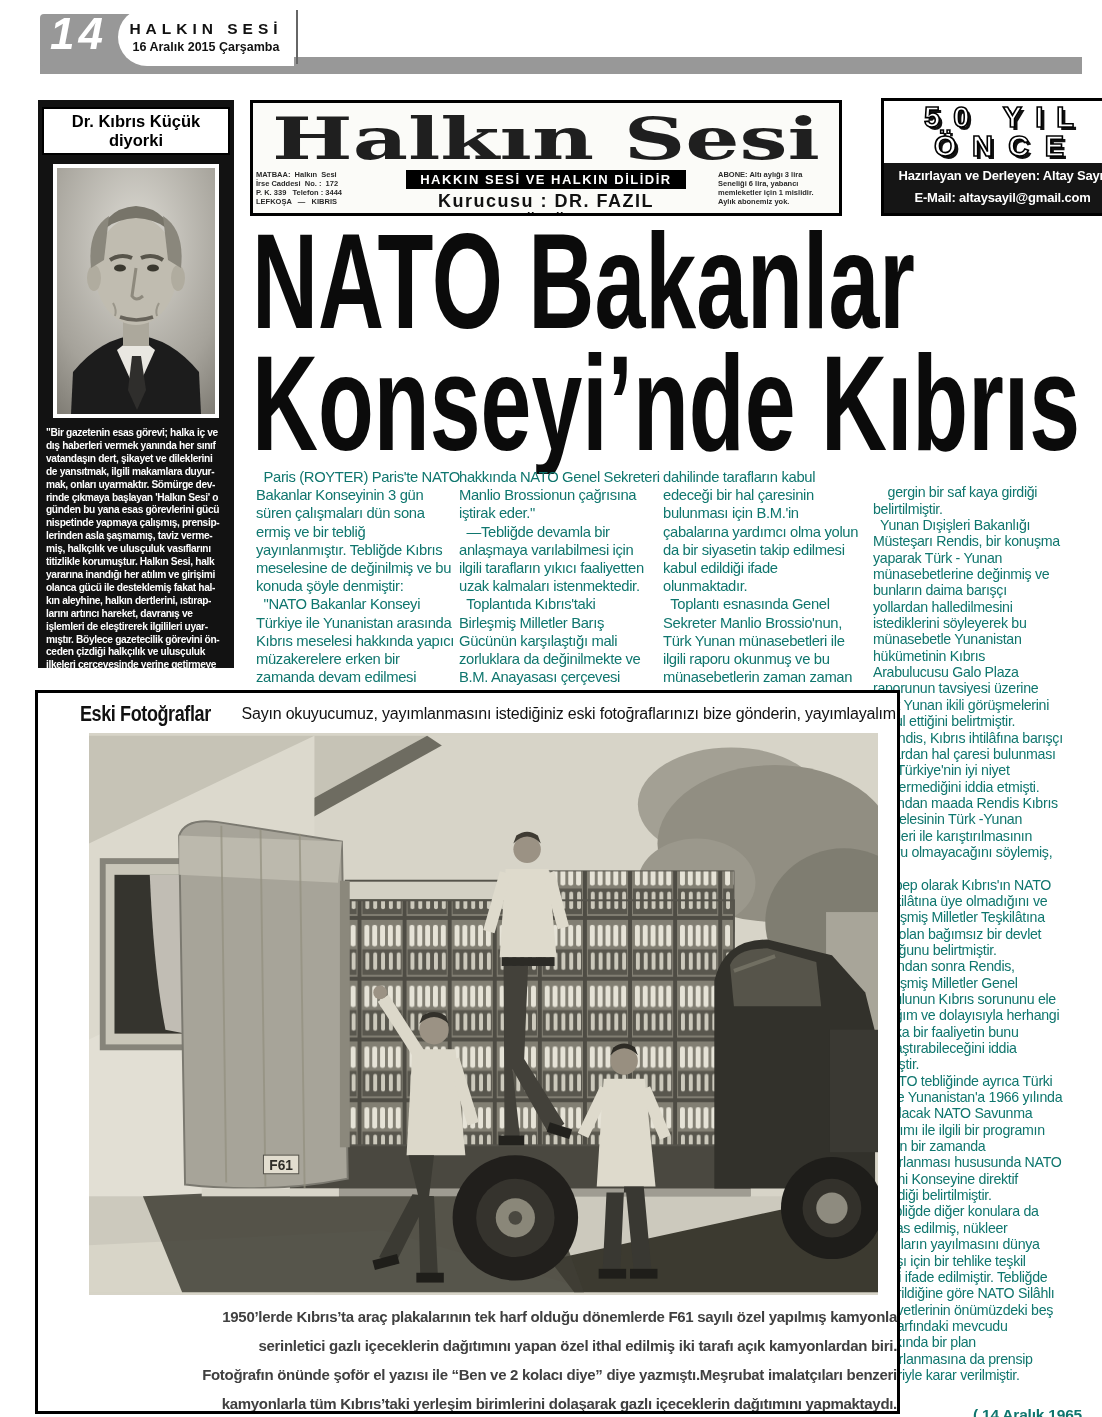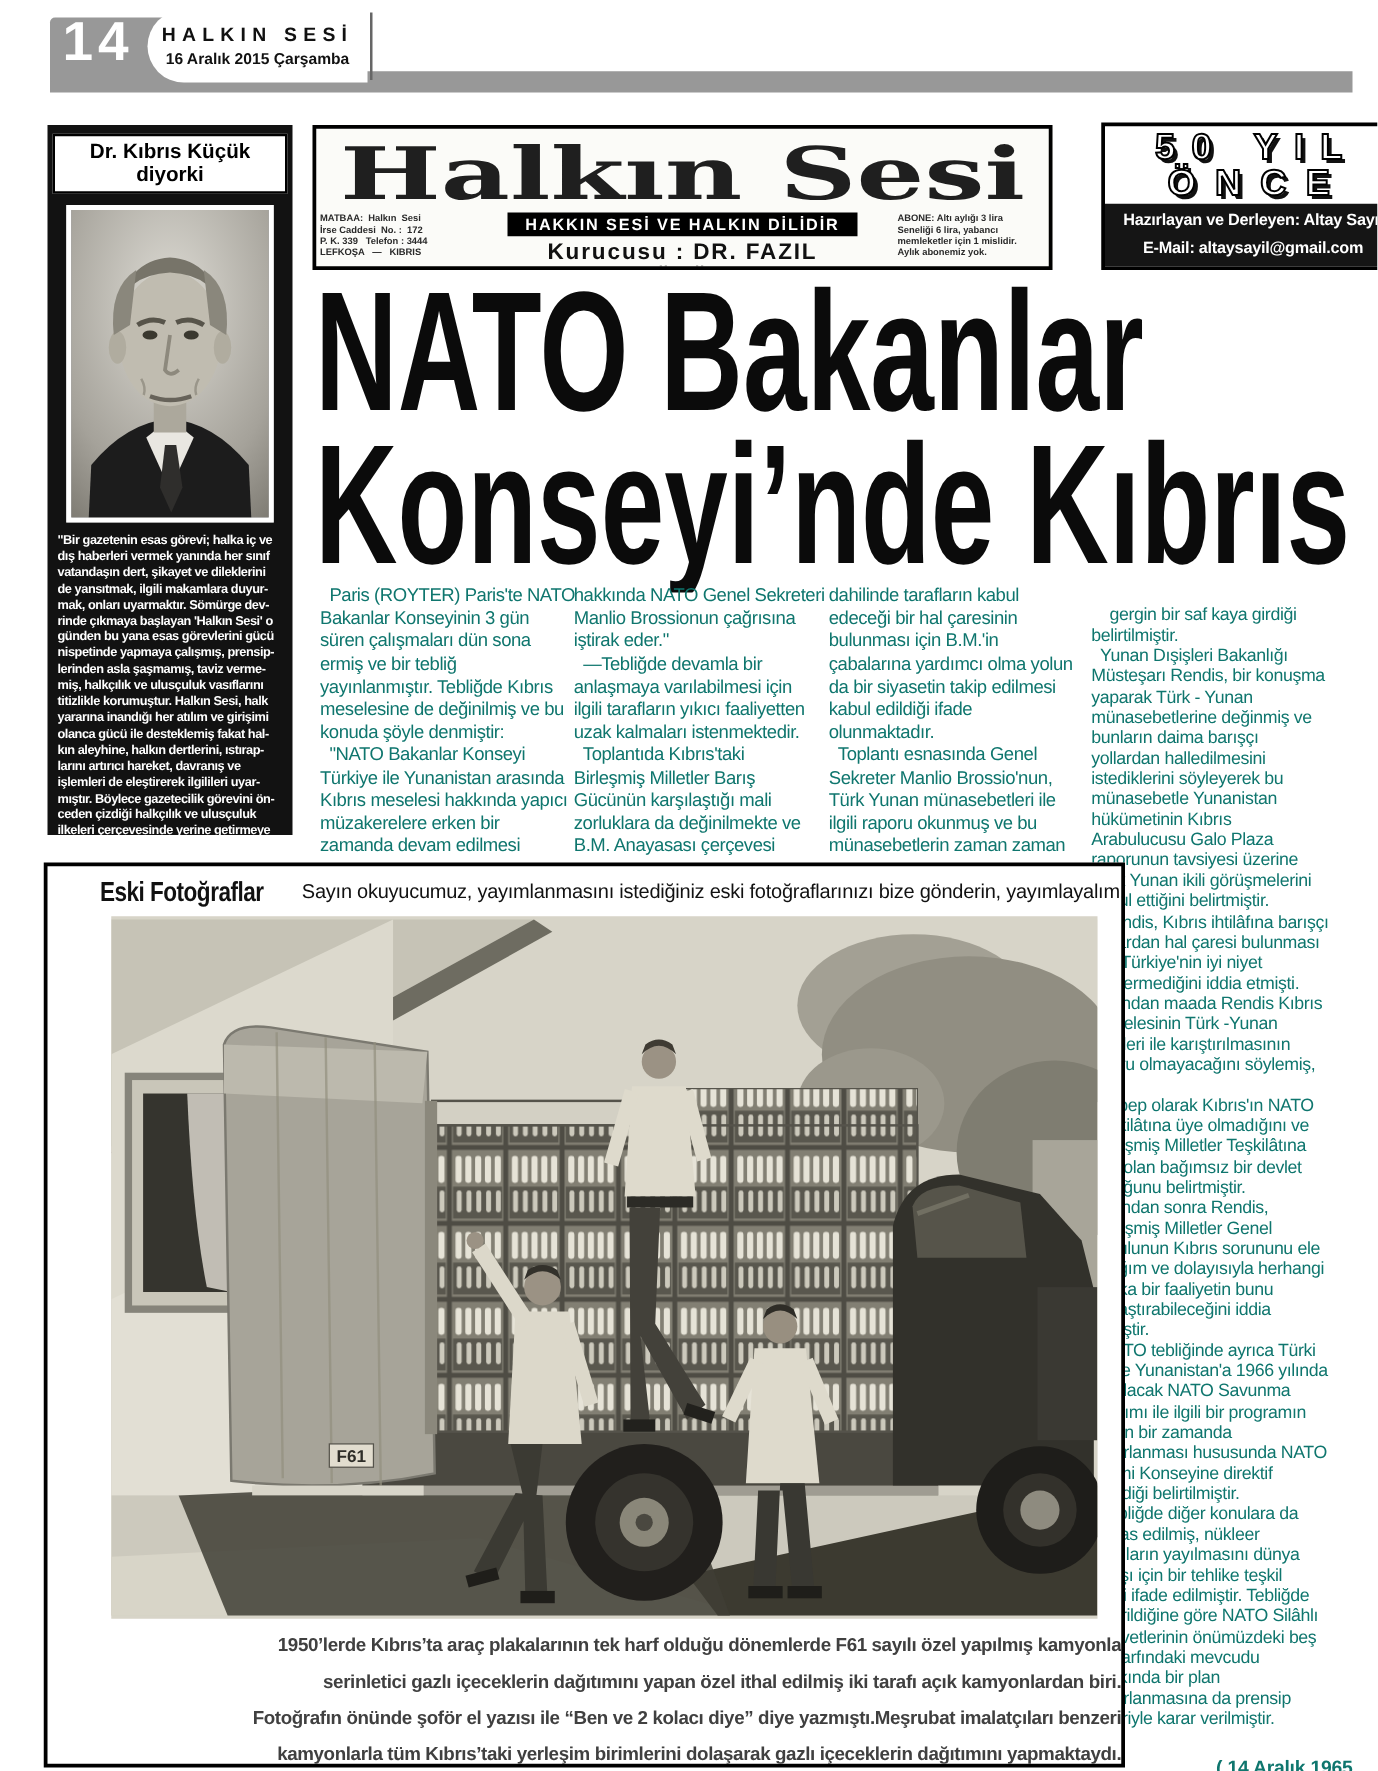--- a/index.html
+++ b/index.html
@@ -4,21 +4,21 @@
 <style>
   html,body{margin:0;padding:0;background:#fff;}
   .page{position:relative;width:1102px;height:1417px;background:#ffffff;
         font-family:"Liberation Sans",sans-serif;color:#111;overflow:hidden;}
 
   
   .hdr-bar{position:absolute;left:40px;right:20px;top:57px;height:17px;background:#989898;}
   .hdr-badge{position:absolute;left:40px;top:14px;width:252px;height:52px;background:#989898;
              border-radius:4px 26px 0 4px;}
   .hdr-num{position:absolute;left:50px;top:12px;color:#fff;font-size:44px;font-weight:bold;
-           letter-spacing:4px;line-height:44px;}
+           letter-spacing:4px;line-height:44px;font-style:italic;}
   .hdr-pill{position:absolute;left:118px;top:8px;width:176px;height:58px;background:#fff;
             border-radius:30px 0 0 30px;display:flex;flex-direction:column;justify-content:center;
             align-items:center;}
   .hdr-title{font-weight:bold;letter-spacing:5px;font-size:15.5px;}
   .hdr-date{font-weight:bold;font-size:12.5px;margin-top:2px;}
   .hdr-divider{position:absolute;left:296px;top:10px;width:2px;height:54px;background:#666;}
 
   
   .sidebar{position:absolute;left:38px;top:100px;width:196px;height:568px;background:#121212;
            overflow:hidden;}

